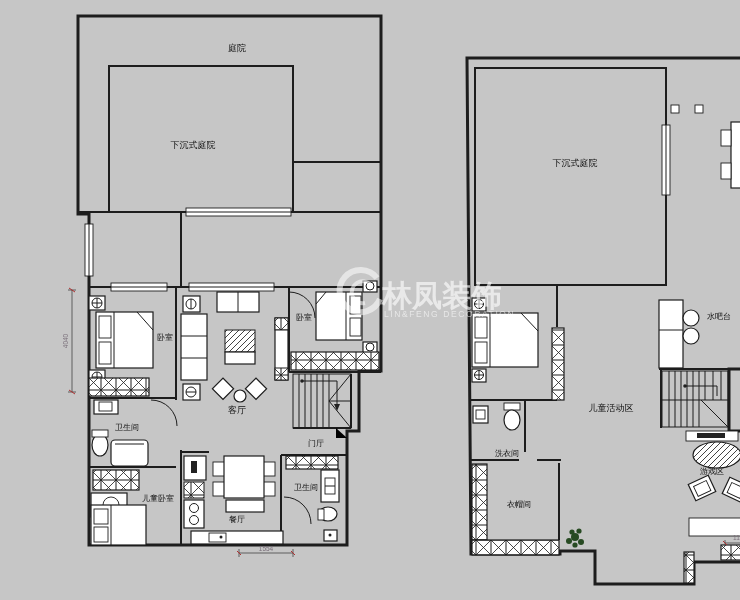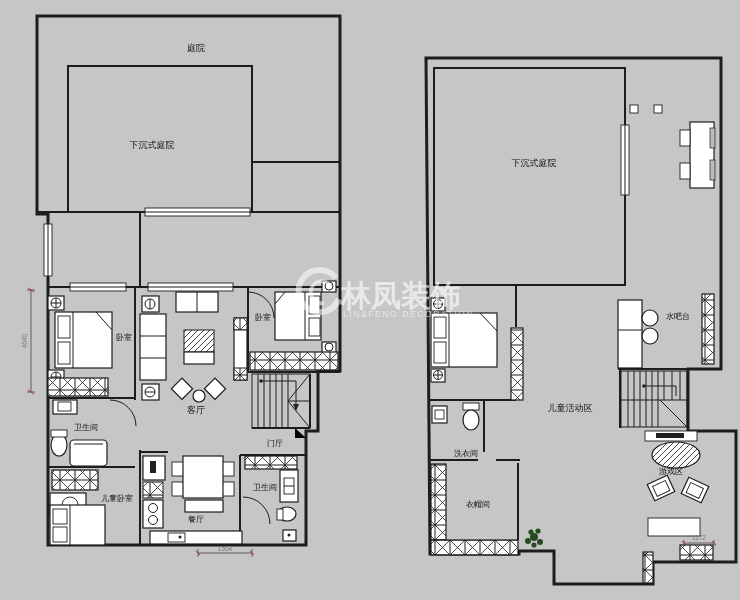--- a/index.html
+++ b/index.html
@@ -1,17 +1,17 @@
 <!DOCTYPE html>
 <html><head>
 <meta charset="utf-8">
 <style>
   html,body{margin:0;padding:0;}
   body{width:740px;height:600px;background:#c6c6c6;font-family:"Liberation Sans",sans-serif;overflow:hidden;}
-  #stage{position:relative;width:592px;height:600px;background:#c6c6c6;}
+  #stage{position:relative;width:592px;height:600px;background:#c6c6c6;margin-left:41px;}
   svg{position:absolute;left:0;top:0;}
   .wall{stroke:#1d1d1d;fill:none;stroke-width:2;}
   .wall3{stroke-width:3;}
   .wall15{stroke-width:1.5;}
   .thin{stroke:#1d1d1d;fill:none;stroke-width:1;}
   .furn{fill:#ffffff;stroke:#1d1d1d;stroke-width:1.2;}
   .furnthin{fill:#ffffff;stroke:#1d1d1d;stroke-width:0.9;}
   .darkfill{fill:#222;stroke:none;}
   .win{fill:#ffffff;stroke:#1d1d1d;stroke-width:0.9;}
   .lbl{font-size:9px;fill:#111;text-anchor:middle;font-family:"Liberation Sans",sans-serif;}

